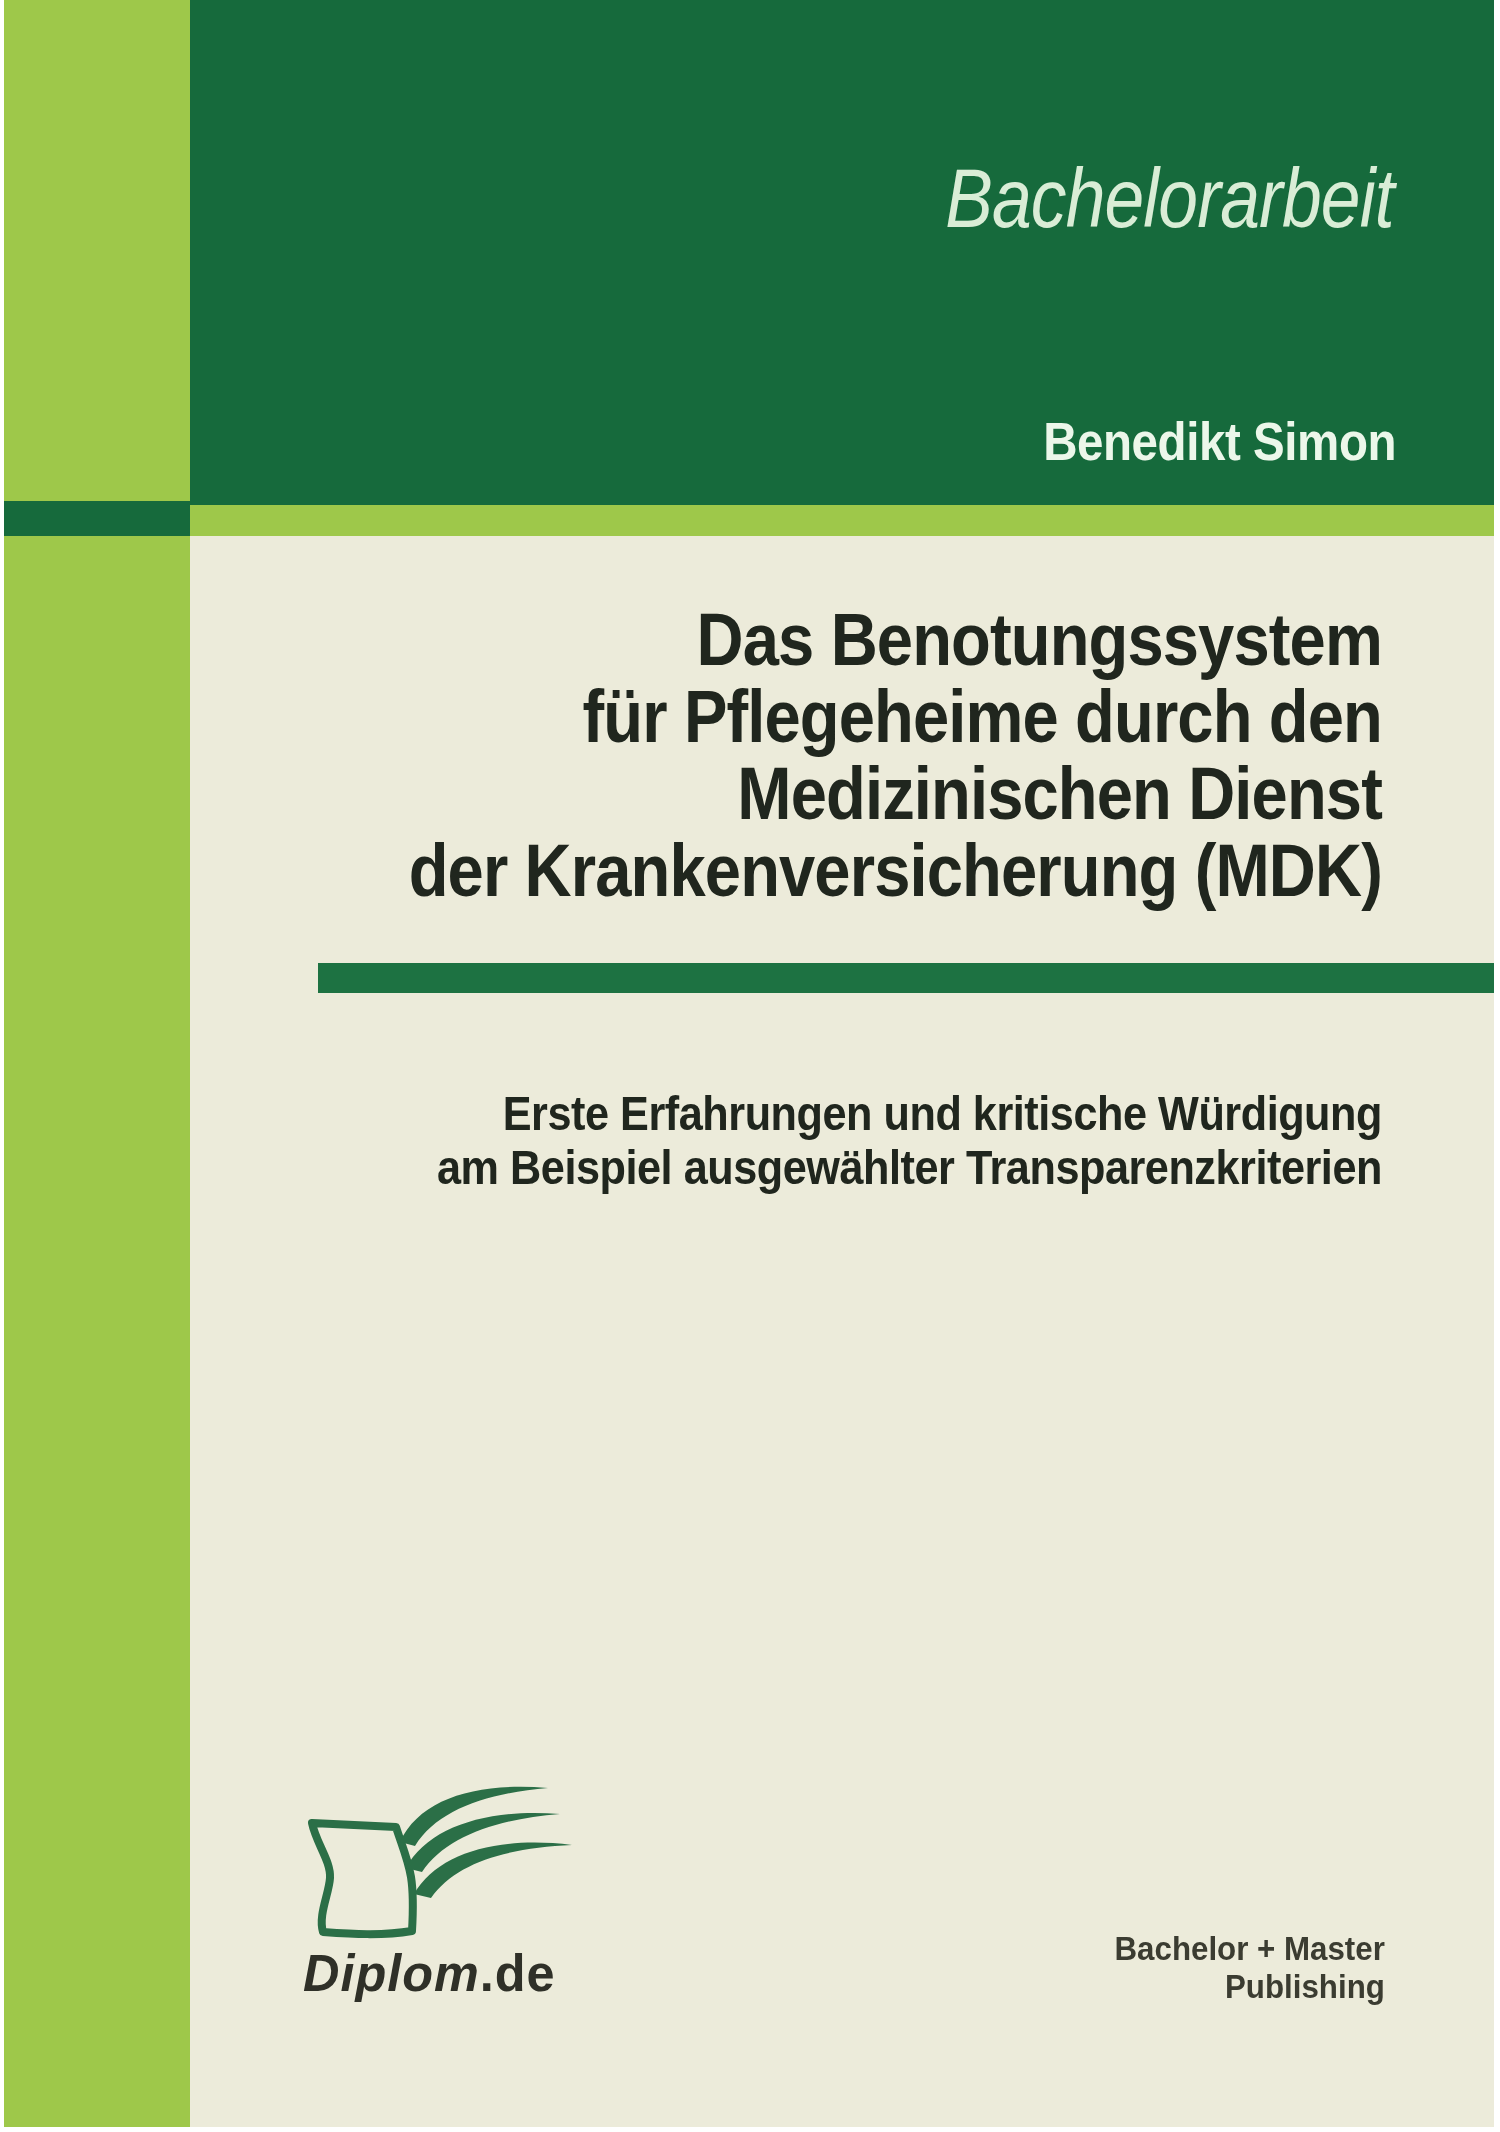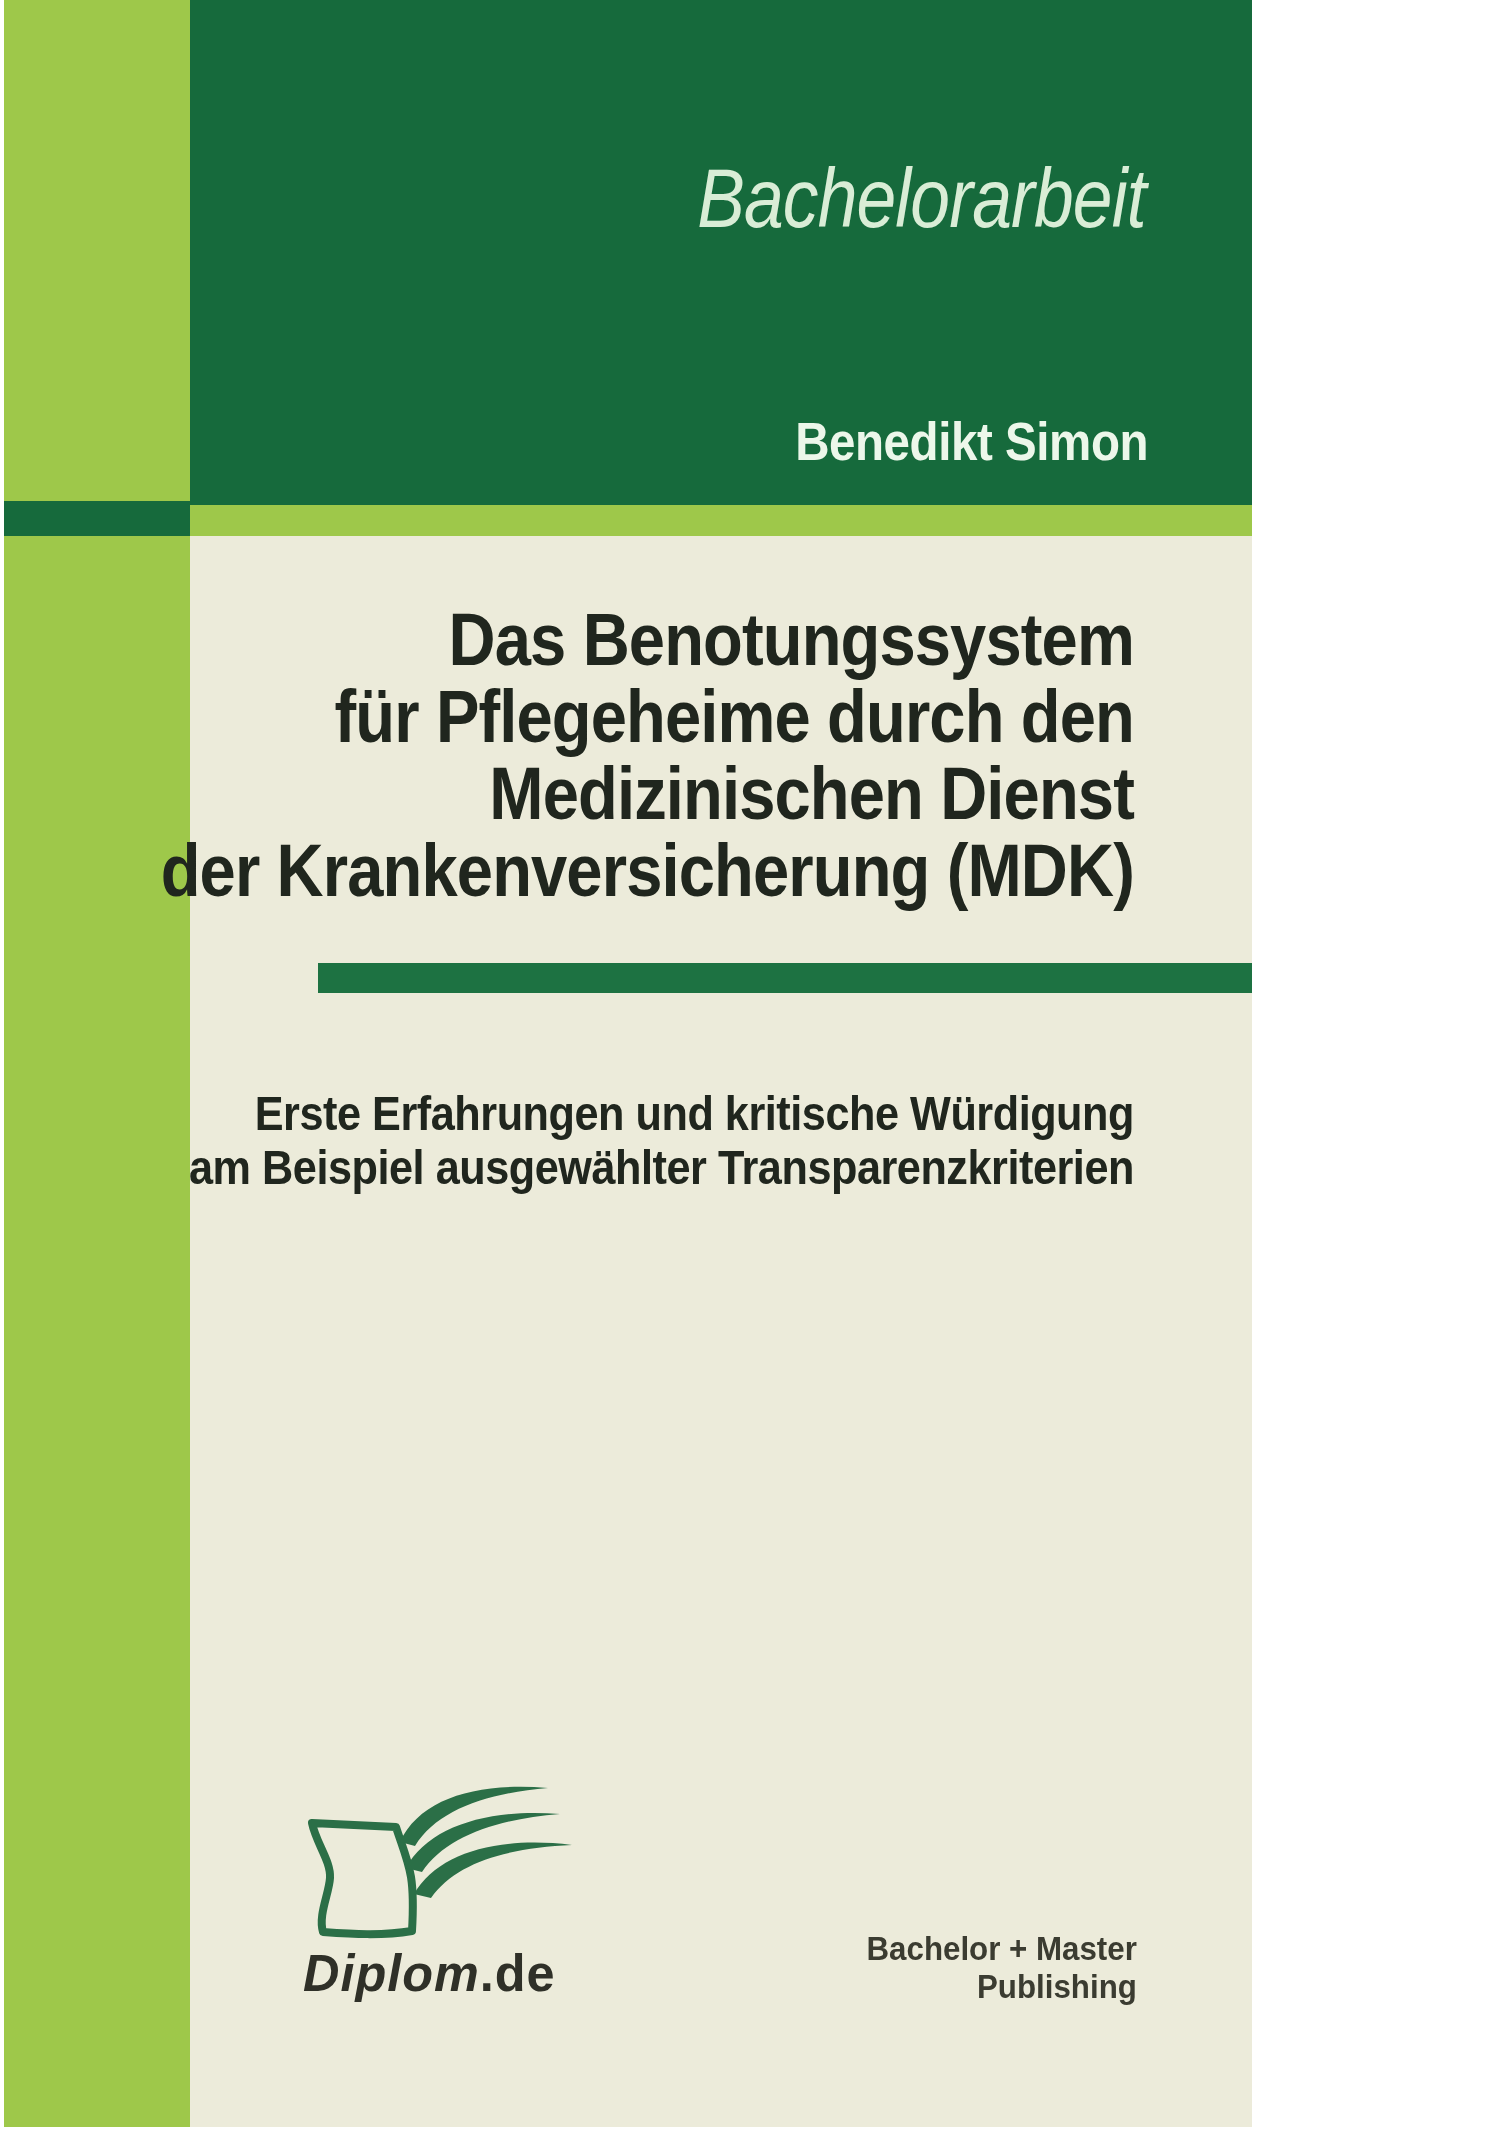--- a/index.html
+++ b/index.html
@@ -1,18 +1,18 @@
 <!DOCTYPE html>
 <html><head>
 <meta charset="utf-8">
 <style>
   html,body{margin:0;padding:0;background:#fff;}
   .page{
     position:relative;
-    width:1252px;height:2132px;
+    width:1500px;height:2132px;
     background:var(--edge-white);
     overflow:hidden;
     font-family:"Liberation Sans", sans-serif;
   }
   .abs{position:absolute;}
   .stripe{left:4px;top:0;width:186px;height:2127px;background:var(--light-green);}
   .header-block{left:190px;top:0;width:1304px;height:505px;background:var(--dark-green);}
   .band-right{left:190px;top:505px;width:1304px;height:31px;background:var(--light-green);}
   .band-left{left:4px;top:501px;width:186px;height:35px;background:var(--dark-green);}
   .main-area{left:190px;top:536px;width:1304px;height:1591px;background:var(--cream);}

